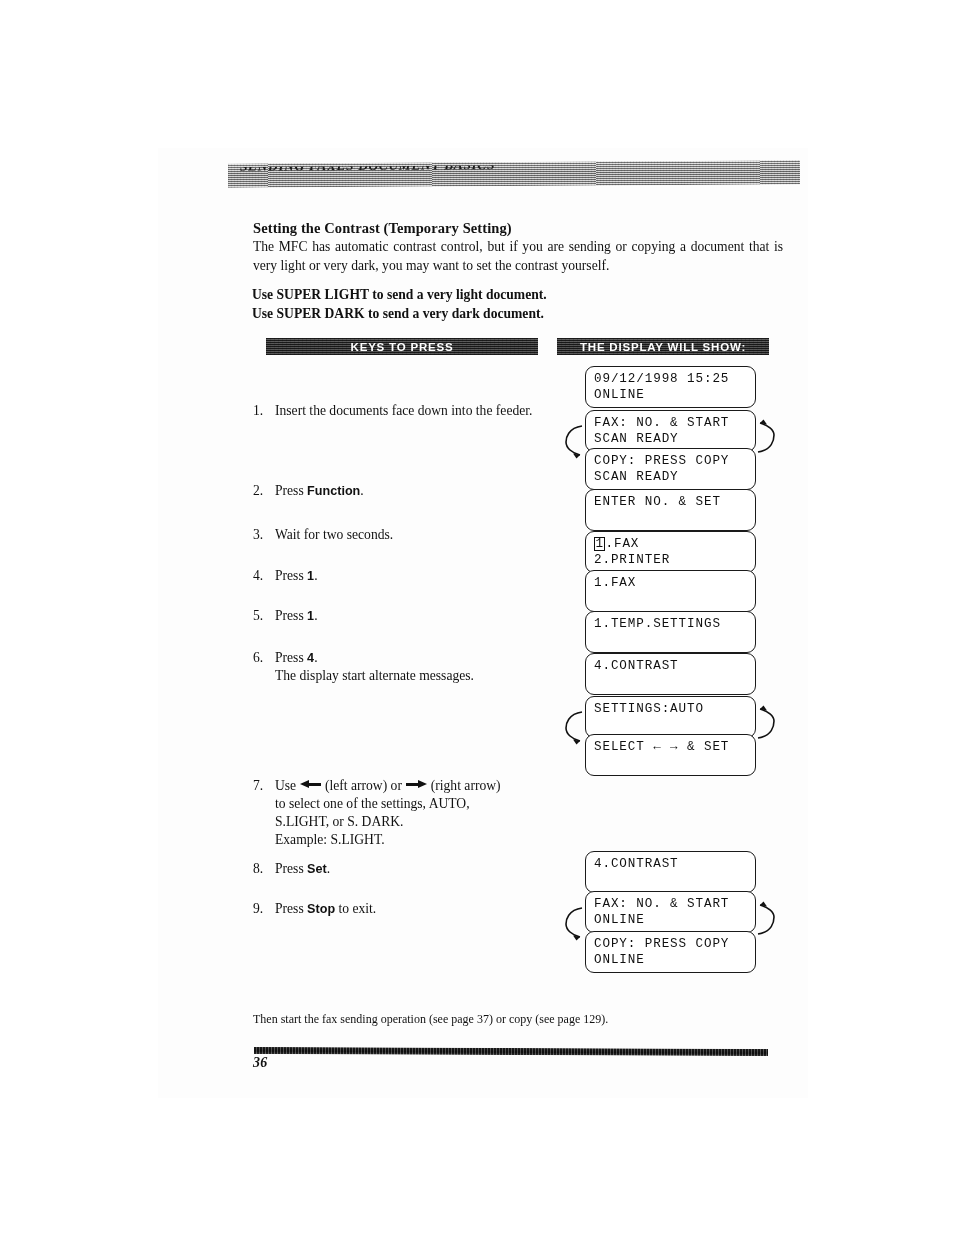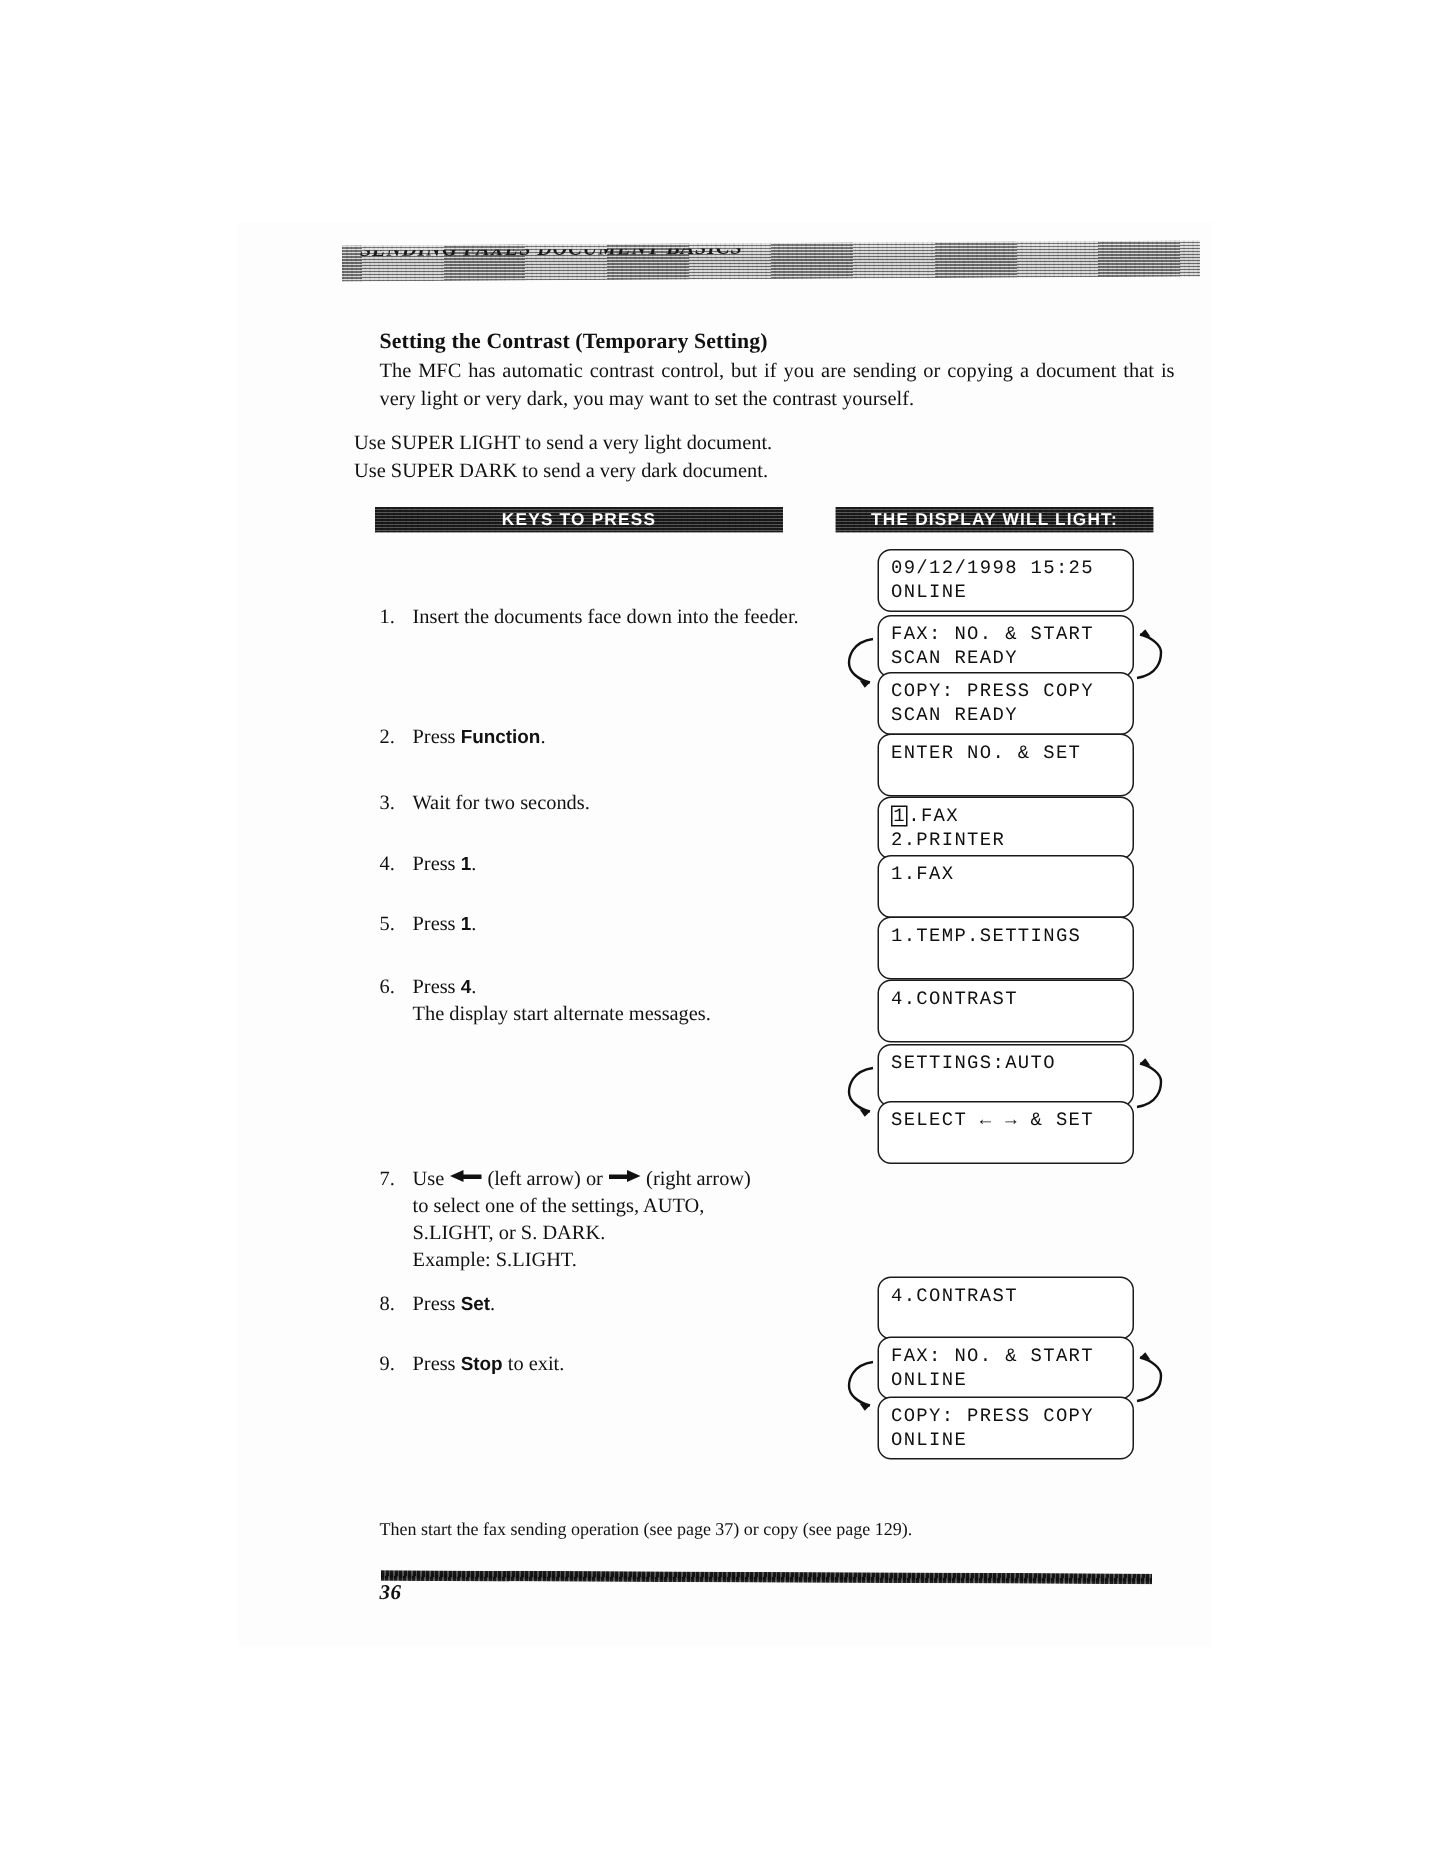--- a/index.html
+++ b/index.html
@@ -94,25 +94,26 @@
     left: 253px;
     top: 238px;
     width: 530px;
     font-size: 13.6px;
     line-height: 18.5px;
     text-align: justify;
   }
 
   #usage-lines {
     position: absolute;
-    left: 236px;
+    left: 252px;
     top: 286px;
     width: 400px;
     font-size: 13.6px;
     line-height: 18.5px;
+    font-weight: bold;
   }
 
   
   .banner {
     position: absolute;
     height: 17px;
     overflow: hidden;
   }
   .banner .band-noise {
     position: absolute;
@@ -141,21 +142,21 @@
     align-items: center;
     justify-content: center;
     font-family: "Liberation Sans", sans-serif;
     font-weight: bold;
     font-size: 11.5px;
     letter-spacing: 0.8px;
     color: #ffffff;
     white-space: nowrap;
   }
   #banner-keys {
-    left: 250px;
+    left: 266px;
     top: 338px;
     width: 272px;
   }
   #banner-display {
     left: 557px;
     top: 338px;
     width: 212px;
   }
 
   
@@ -326,21 +327,21 @@
     <div>Use SUPER DARK to send a very dark document.</div>
   </div>
 
   <div class="banner" id="banner-keys">
     <div class="band-noise"></div>
     <div class="banner-label">KEYS TO PRESS</div>
   </div>
 
   <div class="banner" id="banner-display">
     <div class="band-noise"></div>
-    <div class="banner-label">THE DISPLAY WILL LIGHT:</div>
+    <div class="banner-label">THE DISPLAY WILL SHOW:</div>
   </div>
 
   <div id="steps">
 
     <div class="step" style="top:0px;">
       <span class="step-num">1.</span>
       <span class="step-body">Insert the documents face down into the feeder.</span>
     </div>
 
     <div class="step" style="top:80px;">

